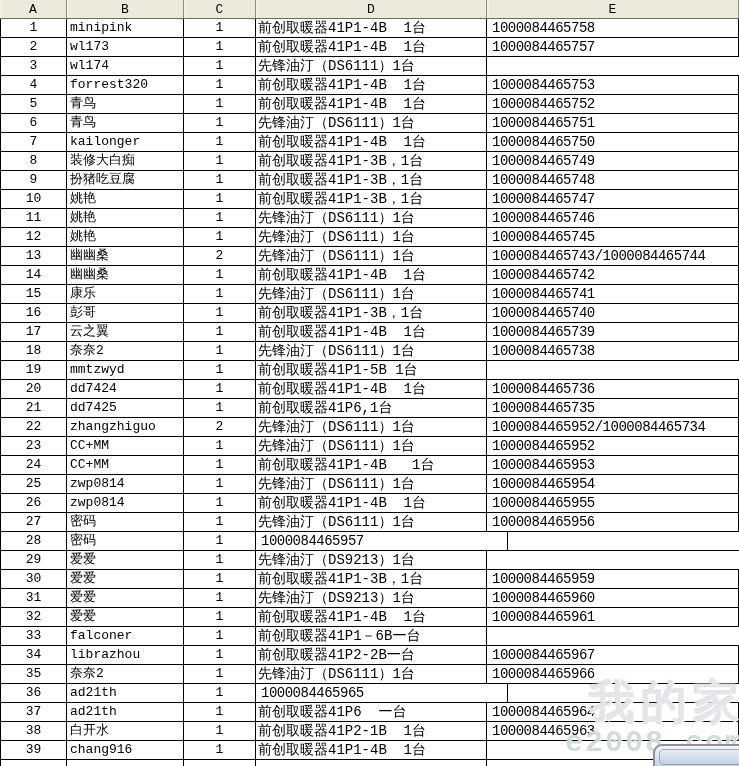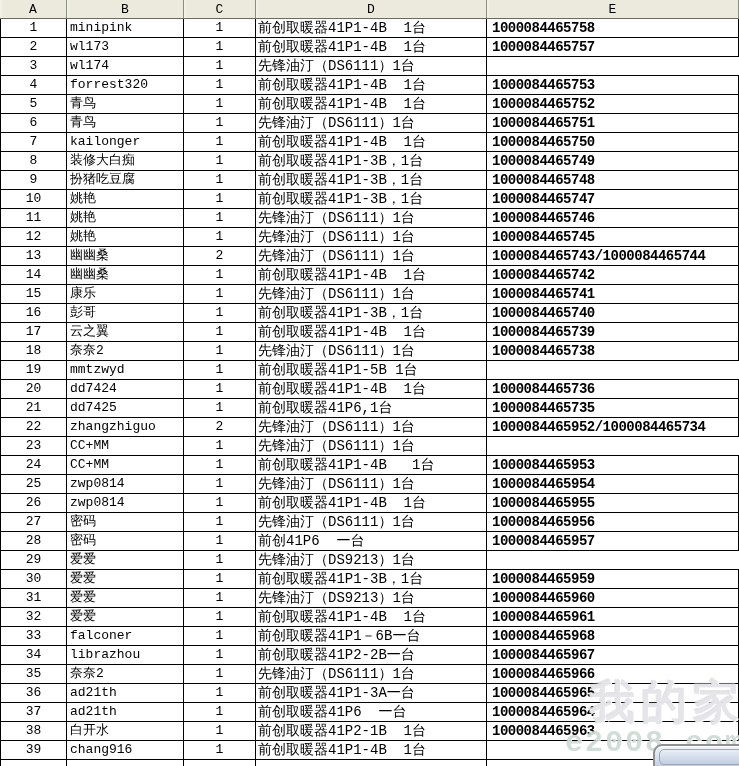--- a/index.html
+++ b/index.html
@@ -31,21 +31,21 @@
     box-sizing:border-box;
     border-right:1px solid #000;
     font-size:13px;line-height:18px;color:#000;
     white-space:pre;overflow:hidden;
   }
   .cell:first-child{border-left:1px solid #000;}
   .col-a{width:67px;text-align:center;}
   .col-b{width:117px;padding-left:3px;}
   .col-c{width:72px;text-align:center;}
   .col-d{width:231px;padding-left:2px;font-size:14px;}
-  .col-e{width:252px;padding-left:5px;font-weight:bold;font-size:14px;letter-spacing:-0.5px;}
+  .col-e{width:252px;padding-left:5px;font-weight:normal;font-size:14px;letter-spacing:-0.5px;}
   .hcell.col-a,.hcell.col-b,.hcell.col-c,.hcell.col-d,.hcell.col-e{
     padding-left:0;text-align:center;font-weight:normal;letter-spacing:0;font-size:13px;
   }
 
   
   .stub-row{display:flex;height:6px;box-sizing:border-box;}
   .stub-row .cell{border-bottom:none;height:6px;}
 
   
   .watermark{
@@ -265,20 +265,21 @@
     <div class="cell col-c">2</div>
     <div class="cell col-d">先锋油汀（DS6111）1台</div>
     <div class="cell col-e">1000084465952/1000084465734</div>
   </div>
 
   <div class="row">
     <div class="cell col-a">23</div>
     <div class="cell col-b">CC+MM</div>
     <div class="cell col-c">1</div>
     <div class="cell col-d">先锋油汀（DS6111）1台</div>
+    <div class="cell col-e">1000084465952</div>
   </div>
 
   <div class="row">
     <div class="cell col-a">24</div>
     <div class="cell col-b">CC+MM</div>
     <div class="cell col-c">1</div>
     <div class="cell col-d">前创取暖器41P1-4B   1台</div>
     <div class="cell col-e">1000084465953</div>
   </div>
 
@@ -303,21 +304,20 @@
     <div class="cell col-b">密码</div>
     <div class="cell col-c">1</div>
     <div class="cell col-d">先锋油汀（DS6111）1台</div>
     <div class="cell col-e">1000084465956</div>
   </div>
 
   <div class="row">
     <div class="cell col-a">28</div>
     <div class="cell col-b">密码</div>
     <div class="cell col-c">1</div>
-    <div class="cell col-d">前创41P6  一台</div>
     <div class="cell col-e">1000084465957</div>
   </div>
 
   <div class="row">
     <div class="cell col-a">29</div>
     <div class="cell col-b">爱爱</div>
     <div class="cell col-c">1</div>
     <div class="cell col-d">先锋油汀（DS9213）1台</div>
   </div>
 
@@ -343,21 +343,20 @@
     <div class="cell col-c">1</div>
     <div class="cell col-d">前创取暖器41P1-4B  1台</div>
     <div class="cell col-e">1000084465961</div>
   </div>
 
   <div class="row">
     <div class="cell col-a">33</div>
     <div class="cell col-b">falconer</div>
     <div class="cell col-c">1</div>
     <div class="cell col-d">前创取暖器41P1－6B一台</div>
-    <div class="cell col-e">1000084465968</div>
   </div>
 
   <div class="row">
     <div class="cell col-a">34</div>
     <div class="cell col-b">librazhou</div>
     <div class="cell col-c">1</div>
     <div class="cell col-d">前创取暖器41P2-2B一台</div>
     <div class="cell col-e">1000084465967</div>
   </div>
 
@@ -366,21 +365,20 @@
     <div class="cell col-b">奈奈2</div>
     <div class="cell col-c">1</div>
     <div class="cell col-d">先锋油汀（DS6111）1台</div>
     <div class="cell col-e">1000084465966</div>
   </div>
 
   <div class="row">
     <div class="cell col-a">36</div>
     <div class="cell col-b">ad21th</div>
     <div class="cell col-c">1</div>
-    <div class="cell col-d">前创取暖器41P1-3A一台</div>
     <div class="cell col-e">1000084465965</div>
   </div>
 
   <div class="row">
     <div class="cell col-a">37</div>
     <div class="cell col-b">ad21th</div>
     <div class="cell col-c">1</div>
     <div class="cell col-d">前创取暖器41P6  一台</div>
     <div class="cell col-e">1000084465964</div>
   </div>

